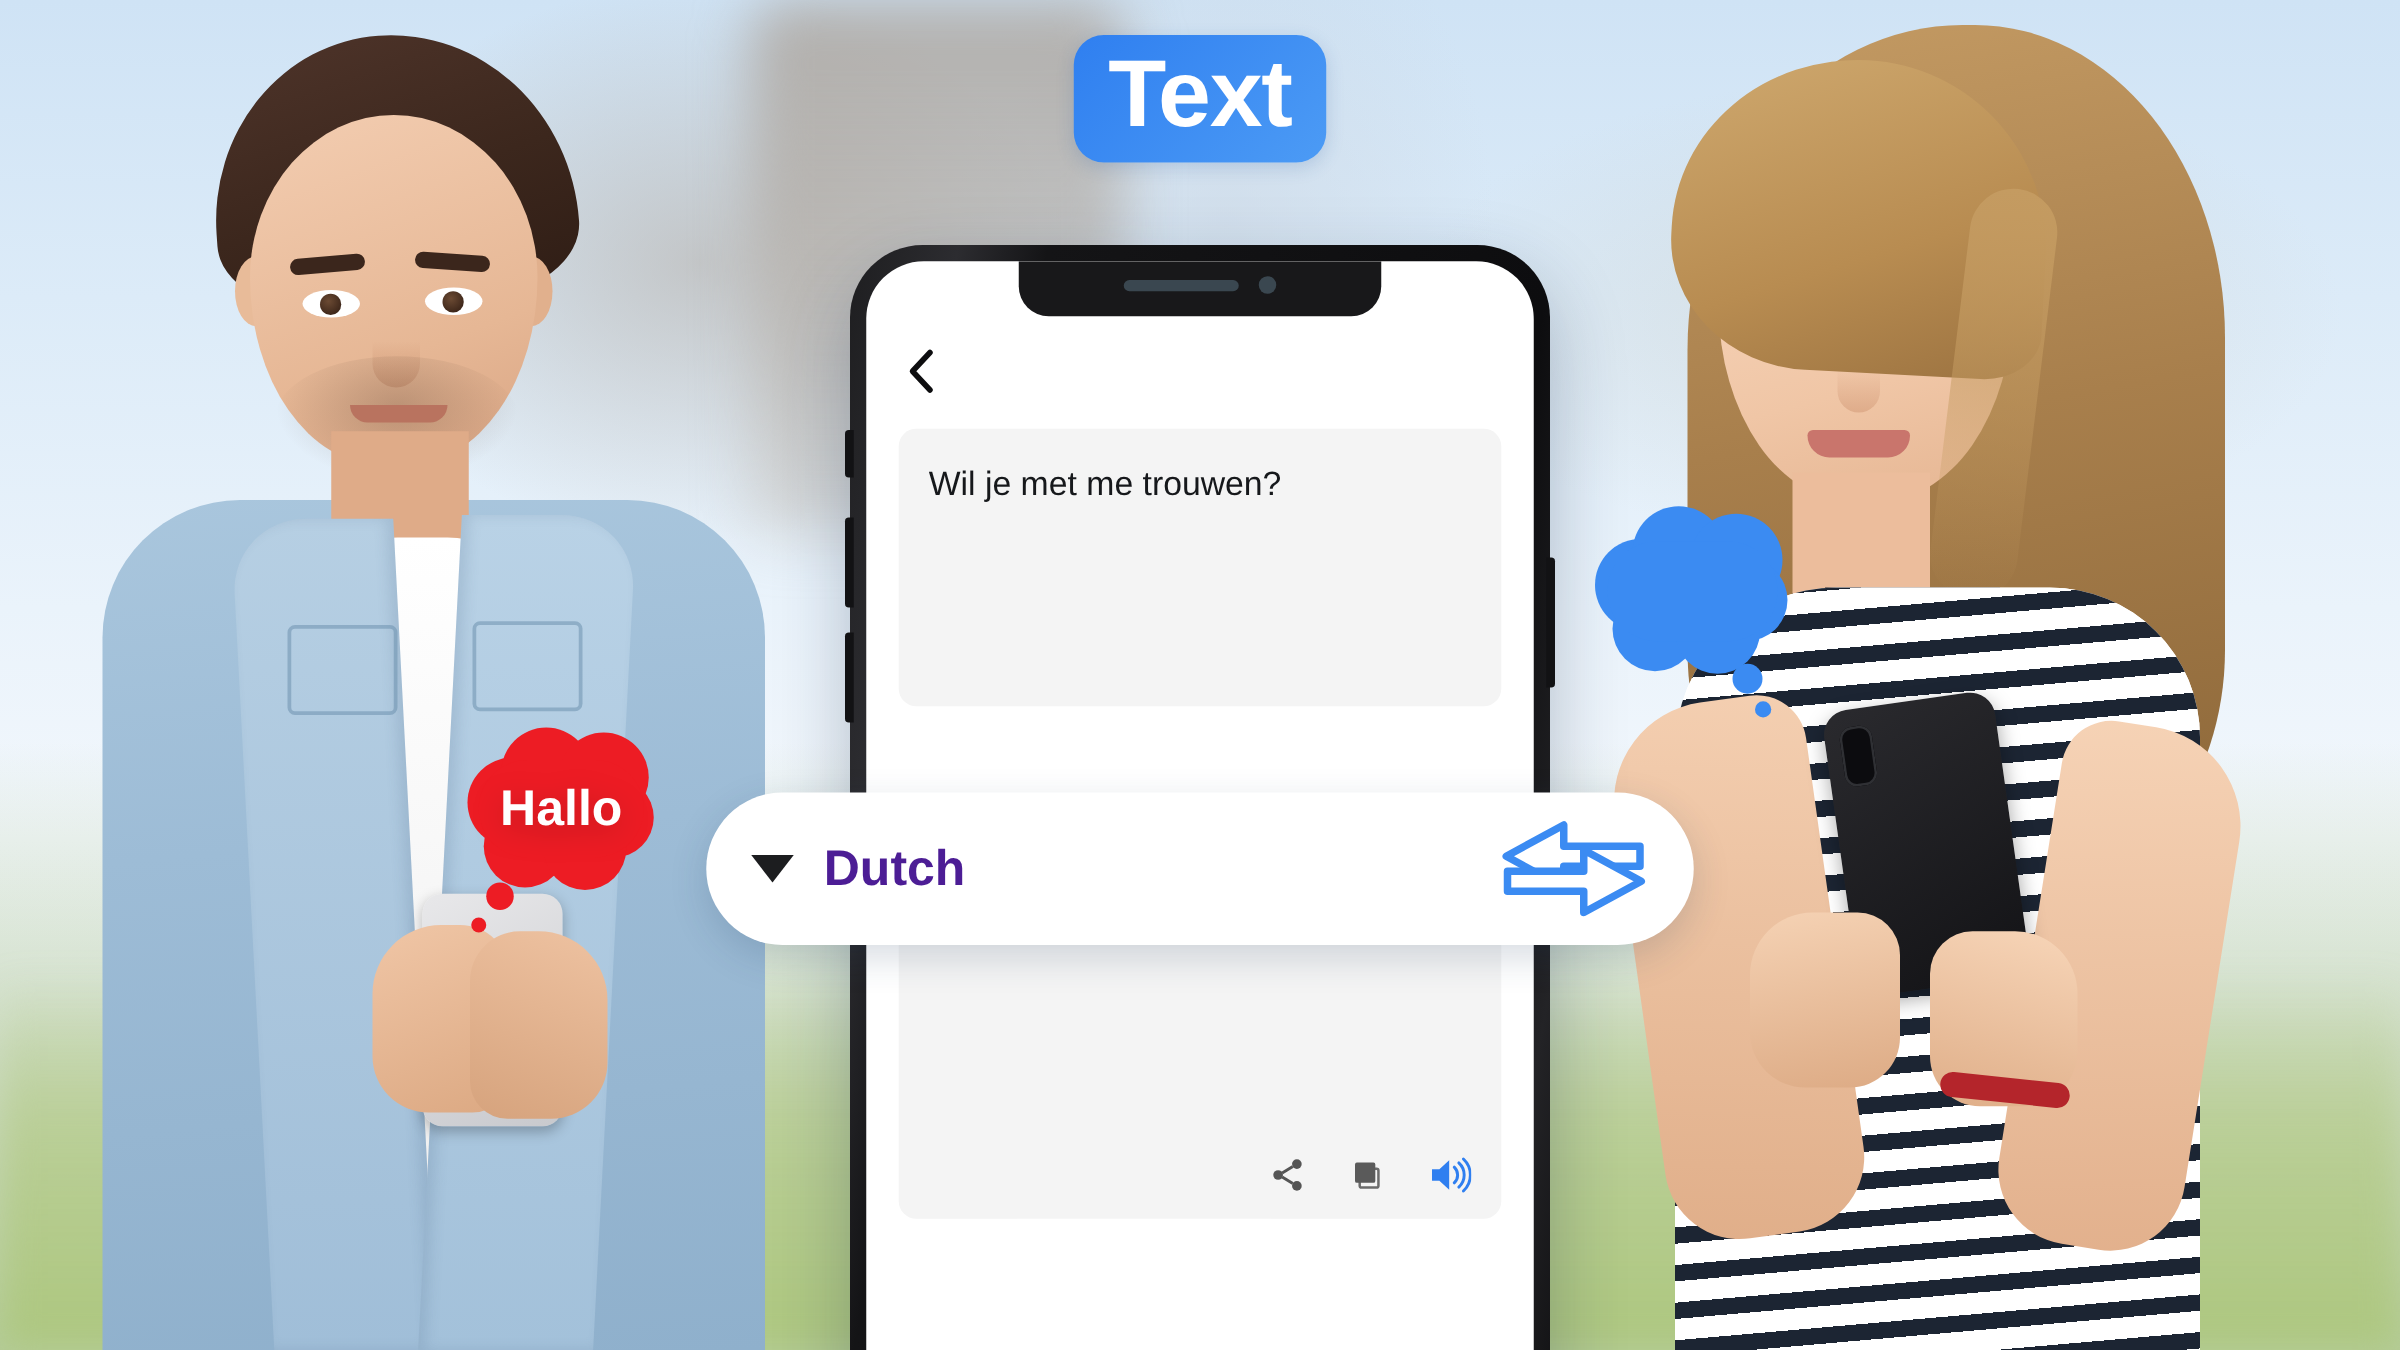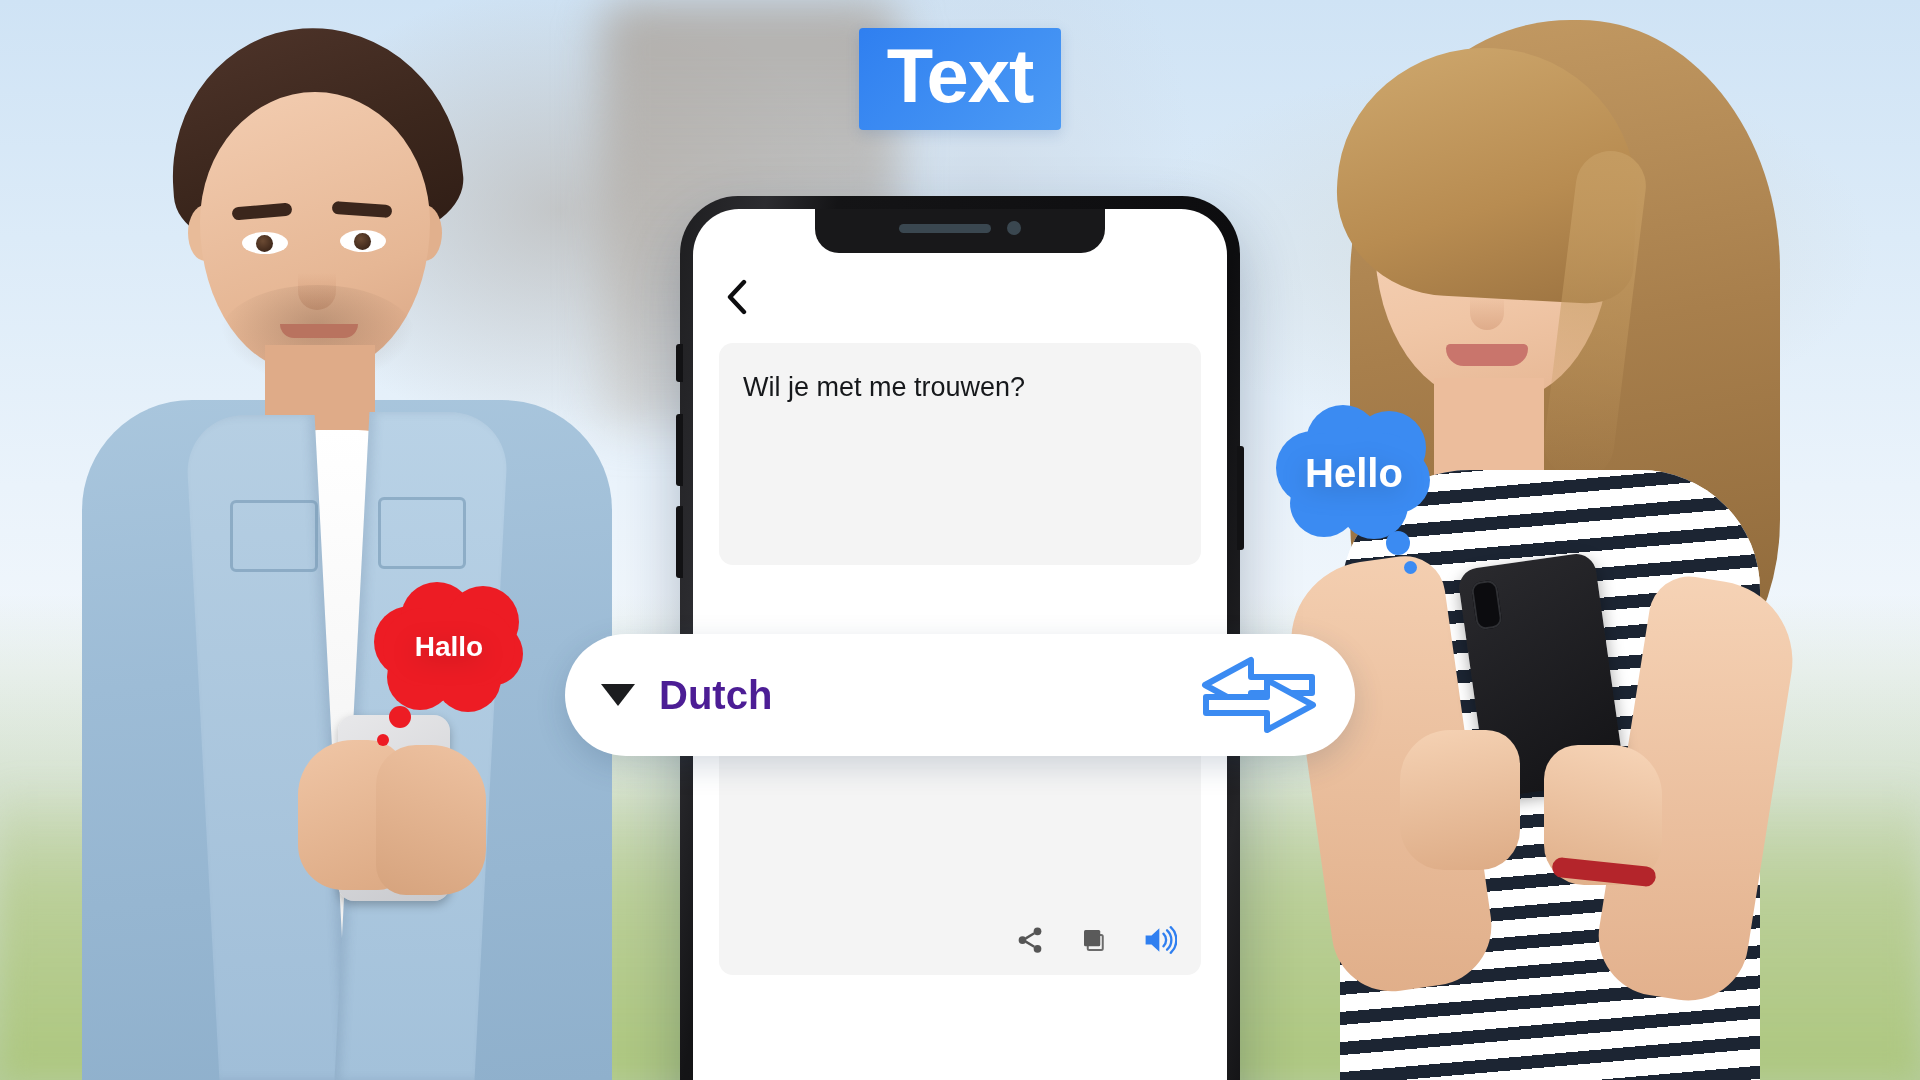--- a/index.html
+++ b/index.html
@@ -38,21 +38,21 @@
 
   
   .headline {
     position: absolute; left: 0; right: 0; top: 28px;
     display: flex; align-items: center; justify-content: center;
     gap: 22px;
     z-index: 40;
   }
   .headline-badge {
     background: linear-gradient(135deg, #2f7ff0 0%, #4c9bf5 100%);
-    border-radius: 4px;
+    border-radius: 24px;
     padding: 10px 28px 16px 28px;
     box-shadow: 0 4px 14px rgba(40,90,160,0.18);
     text-align: center;
   }
   .headline-badge span {
     color: #ffffff;
     font-size: 76px;
     font-weight: bold;
     letter-spacing: -1px;
     line-height: 1;
@@ -457,38 +457,35 @@
 
   <div class="bubble bubble-hallo">
     <div class="cloud" style="width:148px;height:130px;">
       <div class="puff" style="left:-1px;  top:24px;  width:72px; height:72px; background:#ed1c24;"></div>
       <div class="puff" style="left:26px;  top:0px;   width:72px; height:72px; background:#ed1c24;"></div>
       <div class="puff" style="left:72px;  top:4px;   width:72px; height:72px; background:#ed1c24;"></div>
       <div class="puff" style="left:84px;  top:40px;  width:64px; height:64px; background:#ed1c24;"></div>
       <div class="puff" style="left:12px;  top:62px;  width:66px; height:66px; background:#ed1c24;"></div>
       <div class="puff" style="left:60px;  top:64px;  width:66px; height:66px; background:#ed1c24;"></div>
       <div class="core" style="left:8px; top:26px; width:132px; height:78px; background:#ed1c24;"></div>
-      <div class="lbl bubble-body" style="position:absolute; left:0; top:28px; width:148px; height:74px; font-size:28px;">
+      <div class="lbl bubble-body" style="position:absolute; left:0; top:28px; width:148px; height:74px; font-size:40px;">
         <span>Hallo</span>
       </div>
       <div class="tail" style="left:14px; top:124px; width:22px; height:22px; background:#ed1c24;"></div>
       <div class="tail" style="left:2px;  top:152px; width:12px; height:12px; background:#ed1c24;"></div>
     </div>
   </div>
 
   <div class="bubble bubble-hello">
     <div class="cloud" style="width:152px;height:132px;">
       <div class="puff" style="left:-2px; top:26px;  width:74px; height:74px; background:#3b8bf2;"></div>
       <div class="puff" style="left:28px; top:0px;   width:74px; height:74px; background:#3b8bf2;"></div>
       <div class="puff" style="left:74px; top:6px;   width:74px; height:74px; background:#3b8bf2;"></div>
       <div class="puff" style="left:86px; top:42px;  width:66px; height:66px; background:#3b8bf2;"></div>
       <div class="puff" style="left:12px; top:64px;  width:68px; height:68px; background:#3b8bf2;"></div>
       <div class="puff" style="left:62px; top:66px;  width:68px; height:68px; background:#3b8bf2;"></div>
       <div class="core" style="left:8px; top:28px; width:136px; height:80px; background:#3b8bf2;"></div>
-      <div class="lbl bubble-body" style="position:absolute; left:0; top:30px; width:152px; height:76px; font-size:40px;">
-        <span>Hello</span>
-      </div>
       <div class="tail" style="left:108px; top:126px; width:24px; height:24px; background:#3b8bf2;"></div>
       <div class="tail" style="left:126px; top:156px; width:13px; height:13px; background:#3b8bf2;"></div>
     </div>
   </div>
 
 </div>
 
 </body></html>

